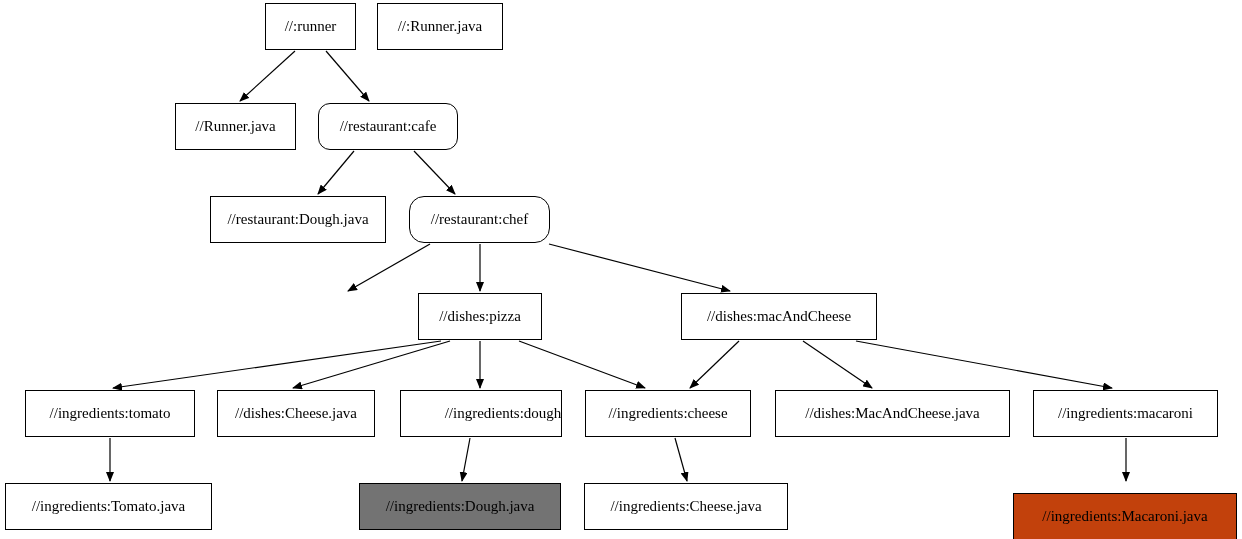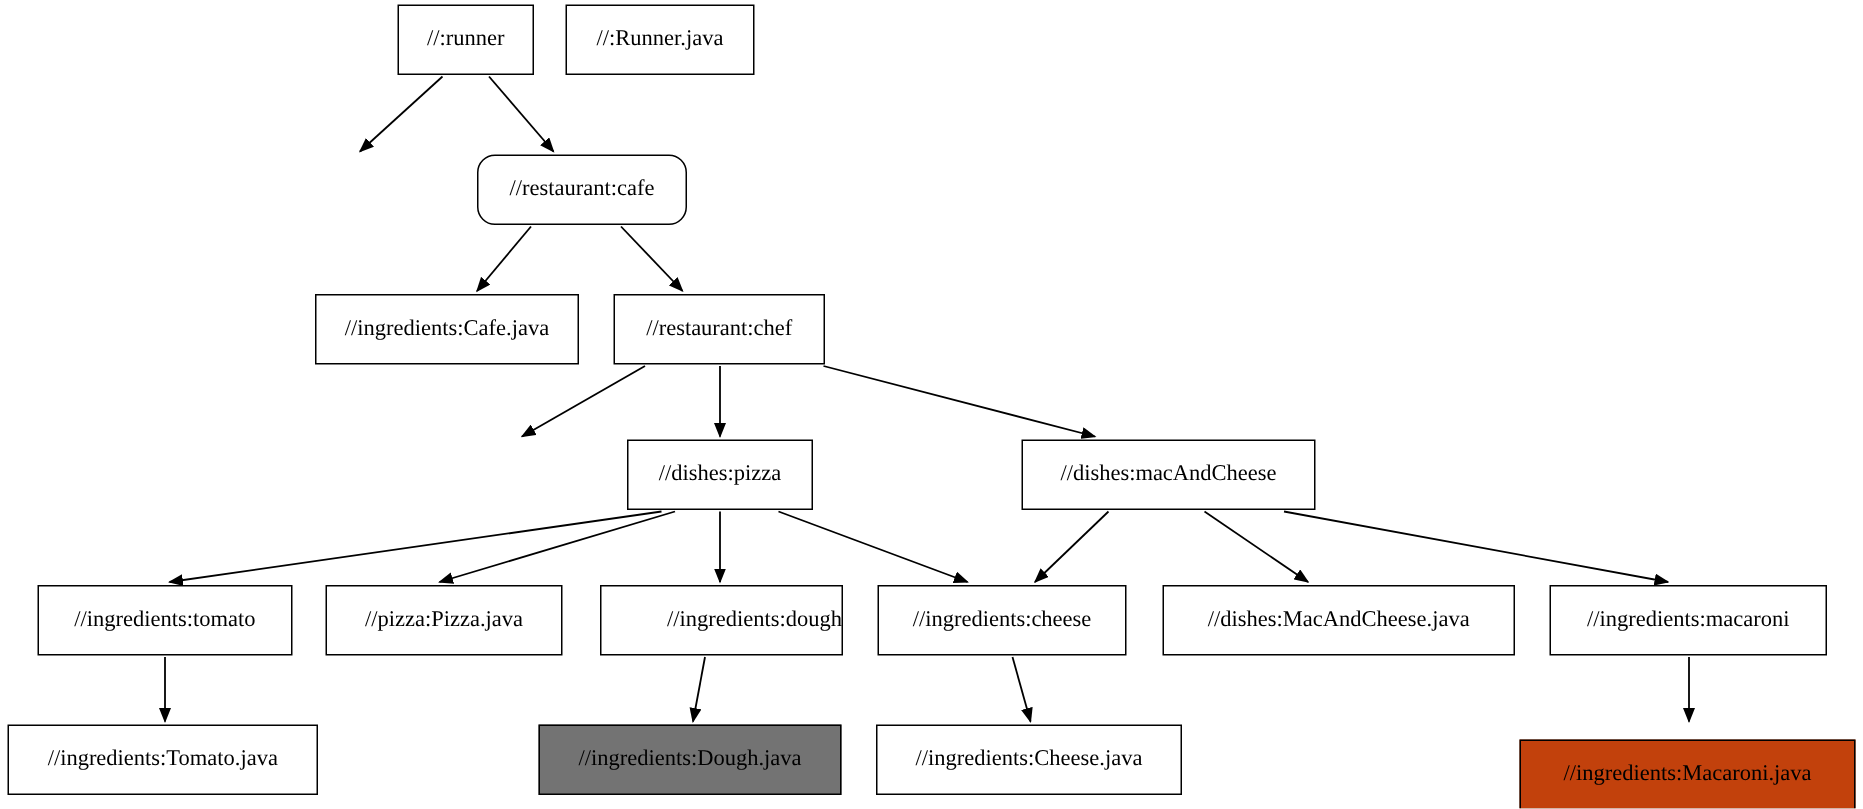--- a/index.html
+++ b/index.html
@@ -83,40 +83,43 @@
         <line x1="1126" y1="438" x2="1126" y2="481" stroke="#000000" stroke-width="1.2" marker-end="url(#arrowhead)"></line>
       </g>
   </svg>
   <div id="node-layer">
       <div class="node" style="left: 265px; top: 3px; width: 91px; height: 47px; border-color: rgb(0, 0, 0); background: rgb(255, 255, 255);">
         <span class="node-label">//:runner</span>
       </div>
       <div class="node" style="left: 377px; top: 3px; width: 126px; height: 47px; border-color: rgb(0, 0, 0); background: rgb(255, 255, 255);">
         <span class="node-label">//:Runner.java</span>
       </div>
+      <div class="node" style="left: 175px; top: 103px; width: 121px; height: 47px; border-color: rgb(0, 0, 0); background: rgb(255, 255, 255);">
+        <span class="node-label">//Runner.java</span>
+      </div>
       <div class="node" style="left: 318px; top: 103px; width: 140px; height: 47px; border-color: rgb(0, 0, 0); background: rgb(255, 255, 255); border-radius: 12px;">
         <span class="node-label">//restaurant:cafe</span>
       </div>
       <div class="node" style="left: 210px; top: 196px; width: 176px; height: 47px; border-color: rgb(0, 0, 0); background: rgb(255, 255, 255);">
-        <span class="node-label">//ingredients:Cafe.java</span>
+        <span class="node-label">//restaurant:Dough.java</span>
       </div>
-      <div class="node" style="left: 409px; top: 196px; width: 141px; height: 47px; border-color: rgb(0, 0, 0); background: rgb(255, 255, 255);">
+      <div class="node" style="left: 409px; top: 196px; width: 141px; height: 47px; border-color: rgb(0, 0, 0); background: rgb(255, 255, 255); border-radius: 15px;">
         <span class="node-label">//restaurant:chef</span>
       </div>
       <div class="node" style="left: 418px; top: 293px; width: 124px; height: 47px; border-color: rgb(0, 0, 0); background: rgb(255, 255, 255);">
         <span class="node-label">//dishes:pizza</span>
       </div>
       <div class="node" style="left: 681px; top: 293px; width: 196px; height: 47px; border-color: rgb(0, 0, 0); background: rgb(255, 255, 255);">
         <span class="node-label">//dishes:macAndCheese</span>
       </div>
       <div class="node" style="left: 25px; top: 390px; width: 170px; height: 47px; border-color: rgb(0, 0, 0); background: rgb(255, 255, 255);">
         <span class="node-label">//ingredients:tomato</span>
       </div>
       <div class="node" style="left: 217px; top: 390px; width: 158px; height: 47px; border-color: rgb(0, 0, 0); background: rgb(255, 255, 255);">
-        <span class="node-label">//pizza:Pizza.java</span>
+        <span class="node-label">//dishes:Cheese.java</span>
       </div>
       <div class="node" style="left: 400px; top: 390px; width: 162px; height: 47px; border-color: rgb(0, 0, 0); background: rgb(255, 255, 255); padding-left: 44px;">
         <span class="node-label">//ingredients:dough</span>
       </div>
       <div class="node" style="left: 585px; top: 390px; width: 166px; height: 47px; border-color: rgb(0, 0, 0); background: rgb(255, 255, 255);">
         <span class="node-label">//ingredients:cheese</span>
       </div>
       <div class="node" style="left: 775px; top: 390px; width: 235px; height: 47px; border-color: rgb(0, 0, 0); background: rgb(255, 255, 255);">
         <span class="node-label">//dishes:MacAndCheese.java</span>
       </div>

